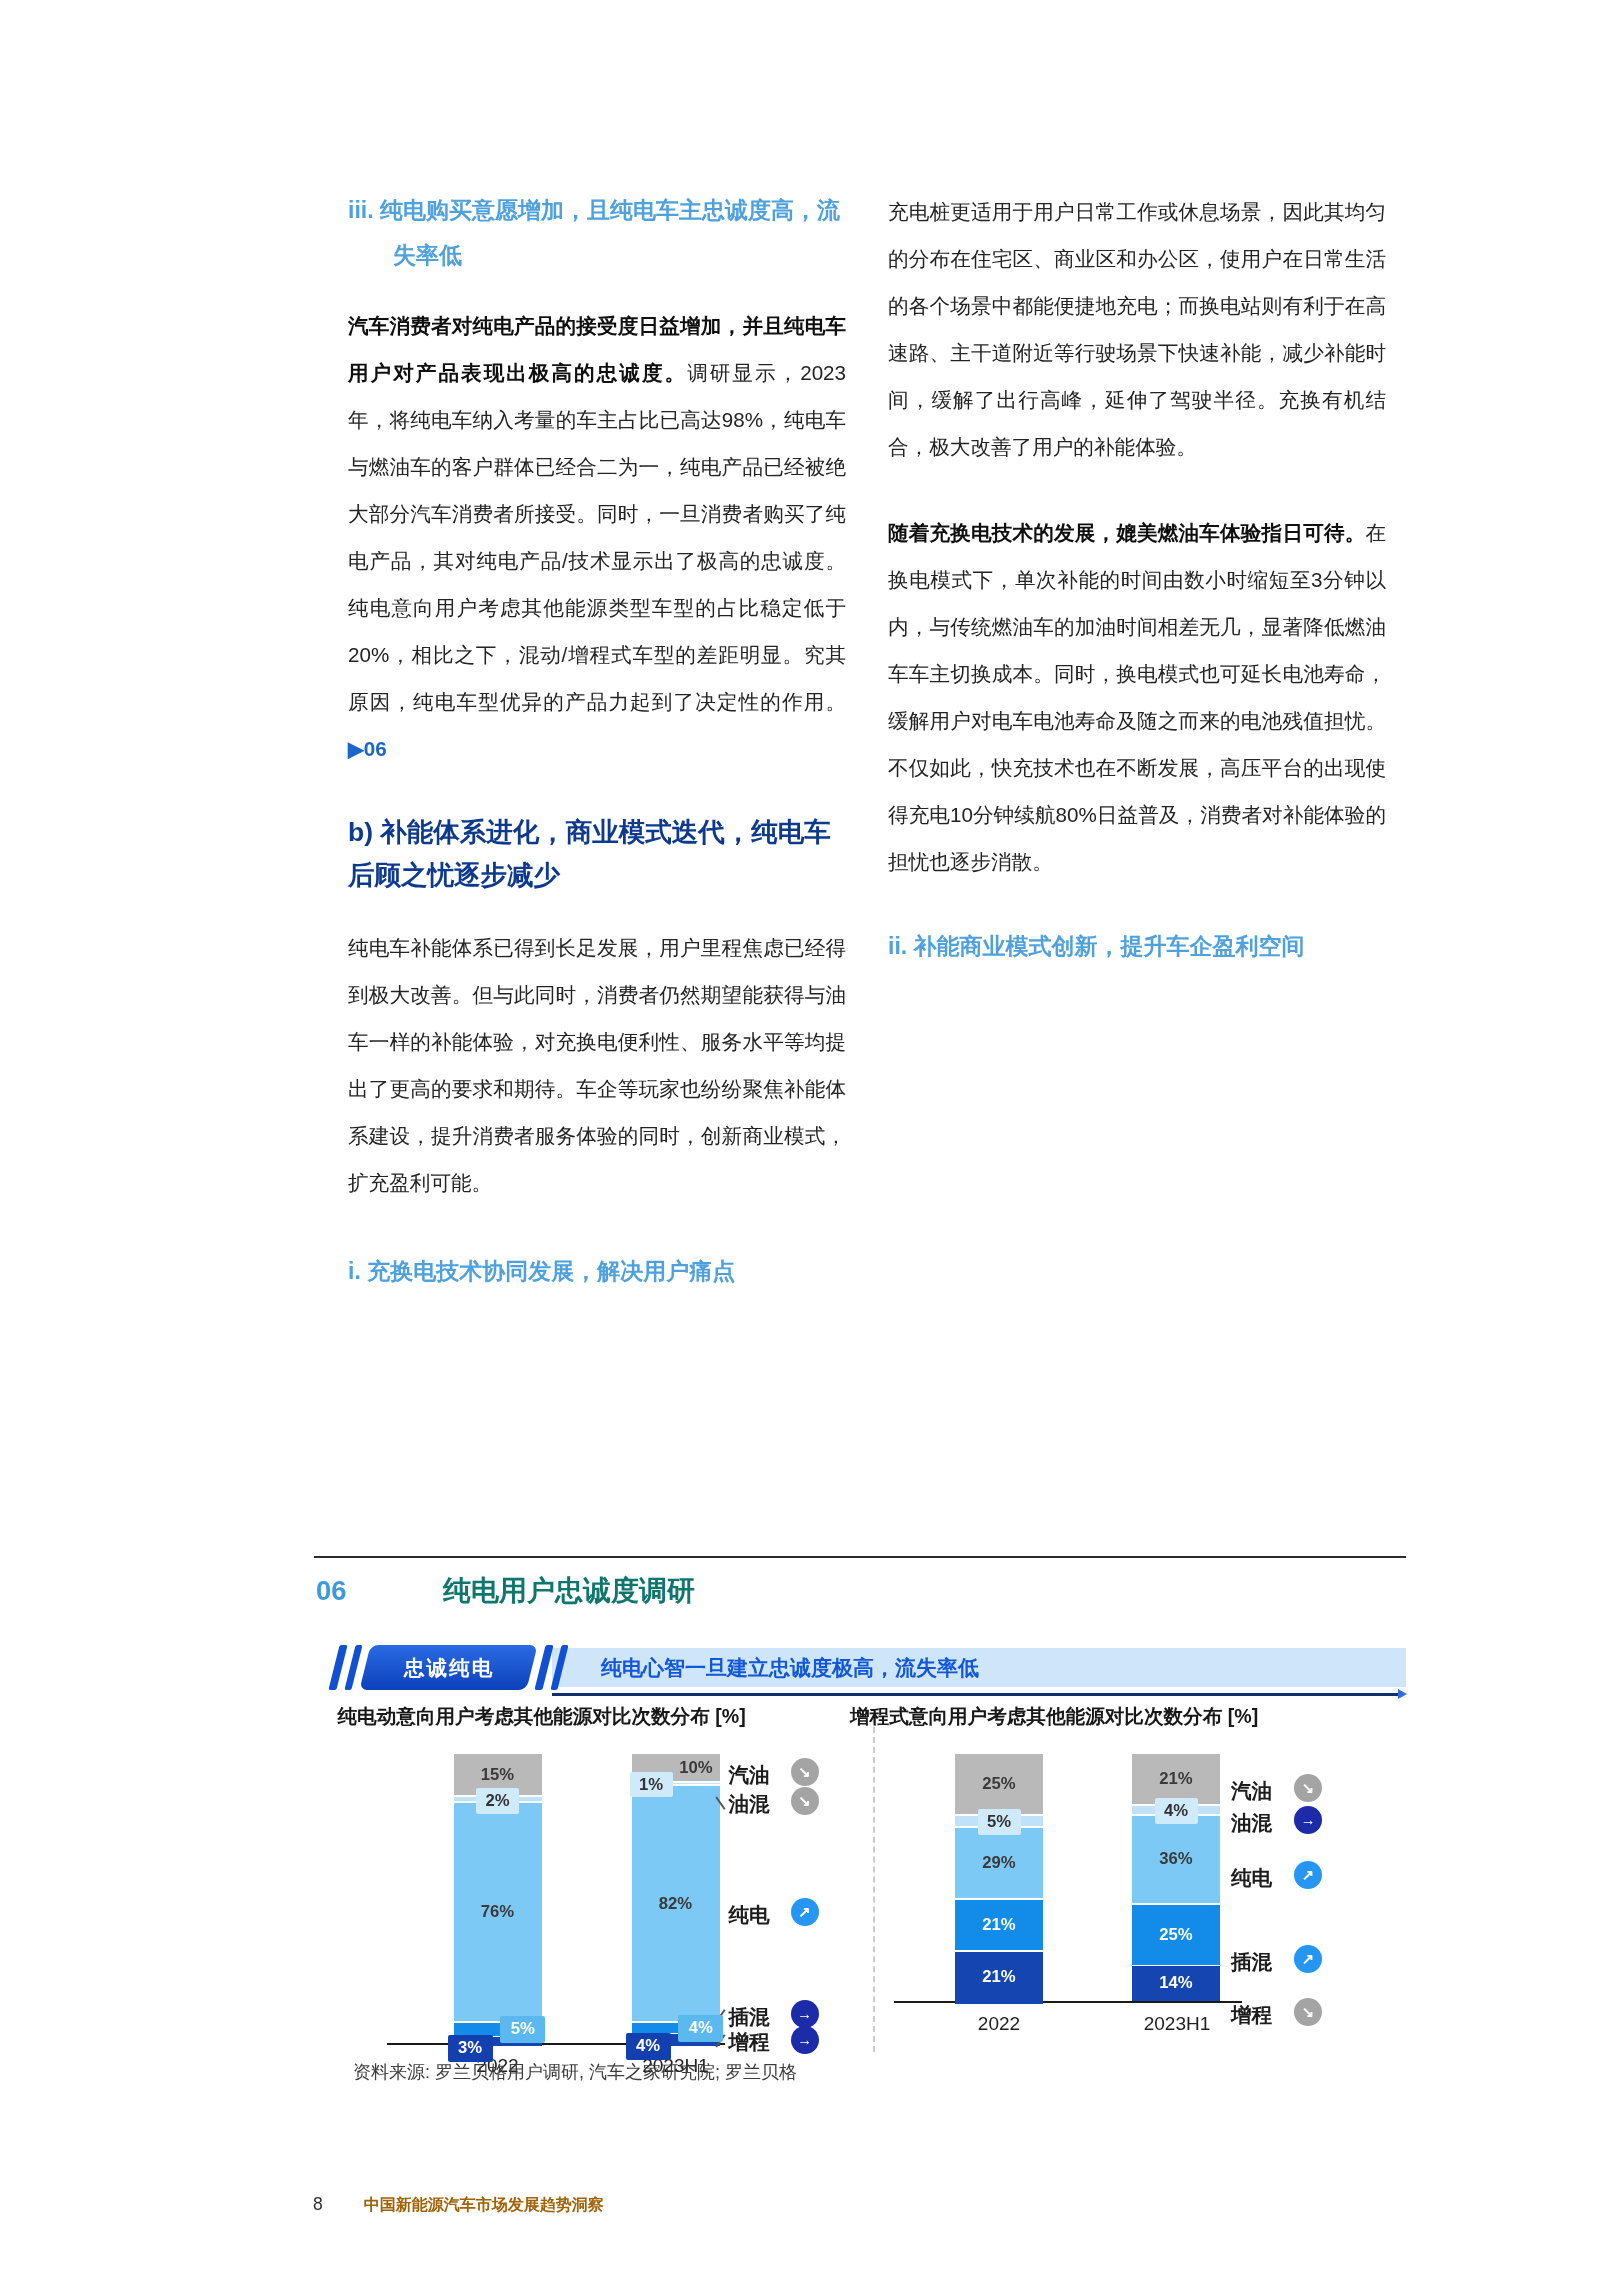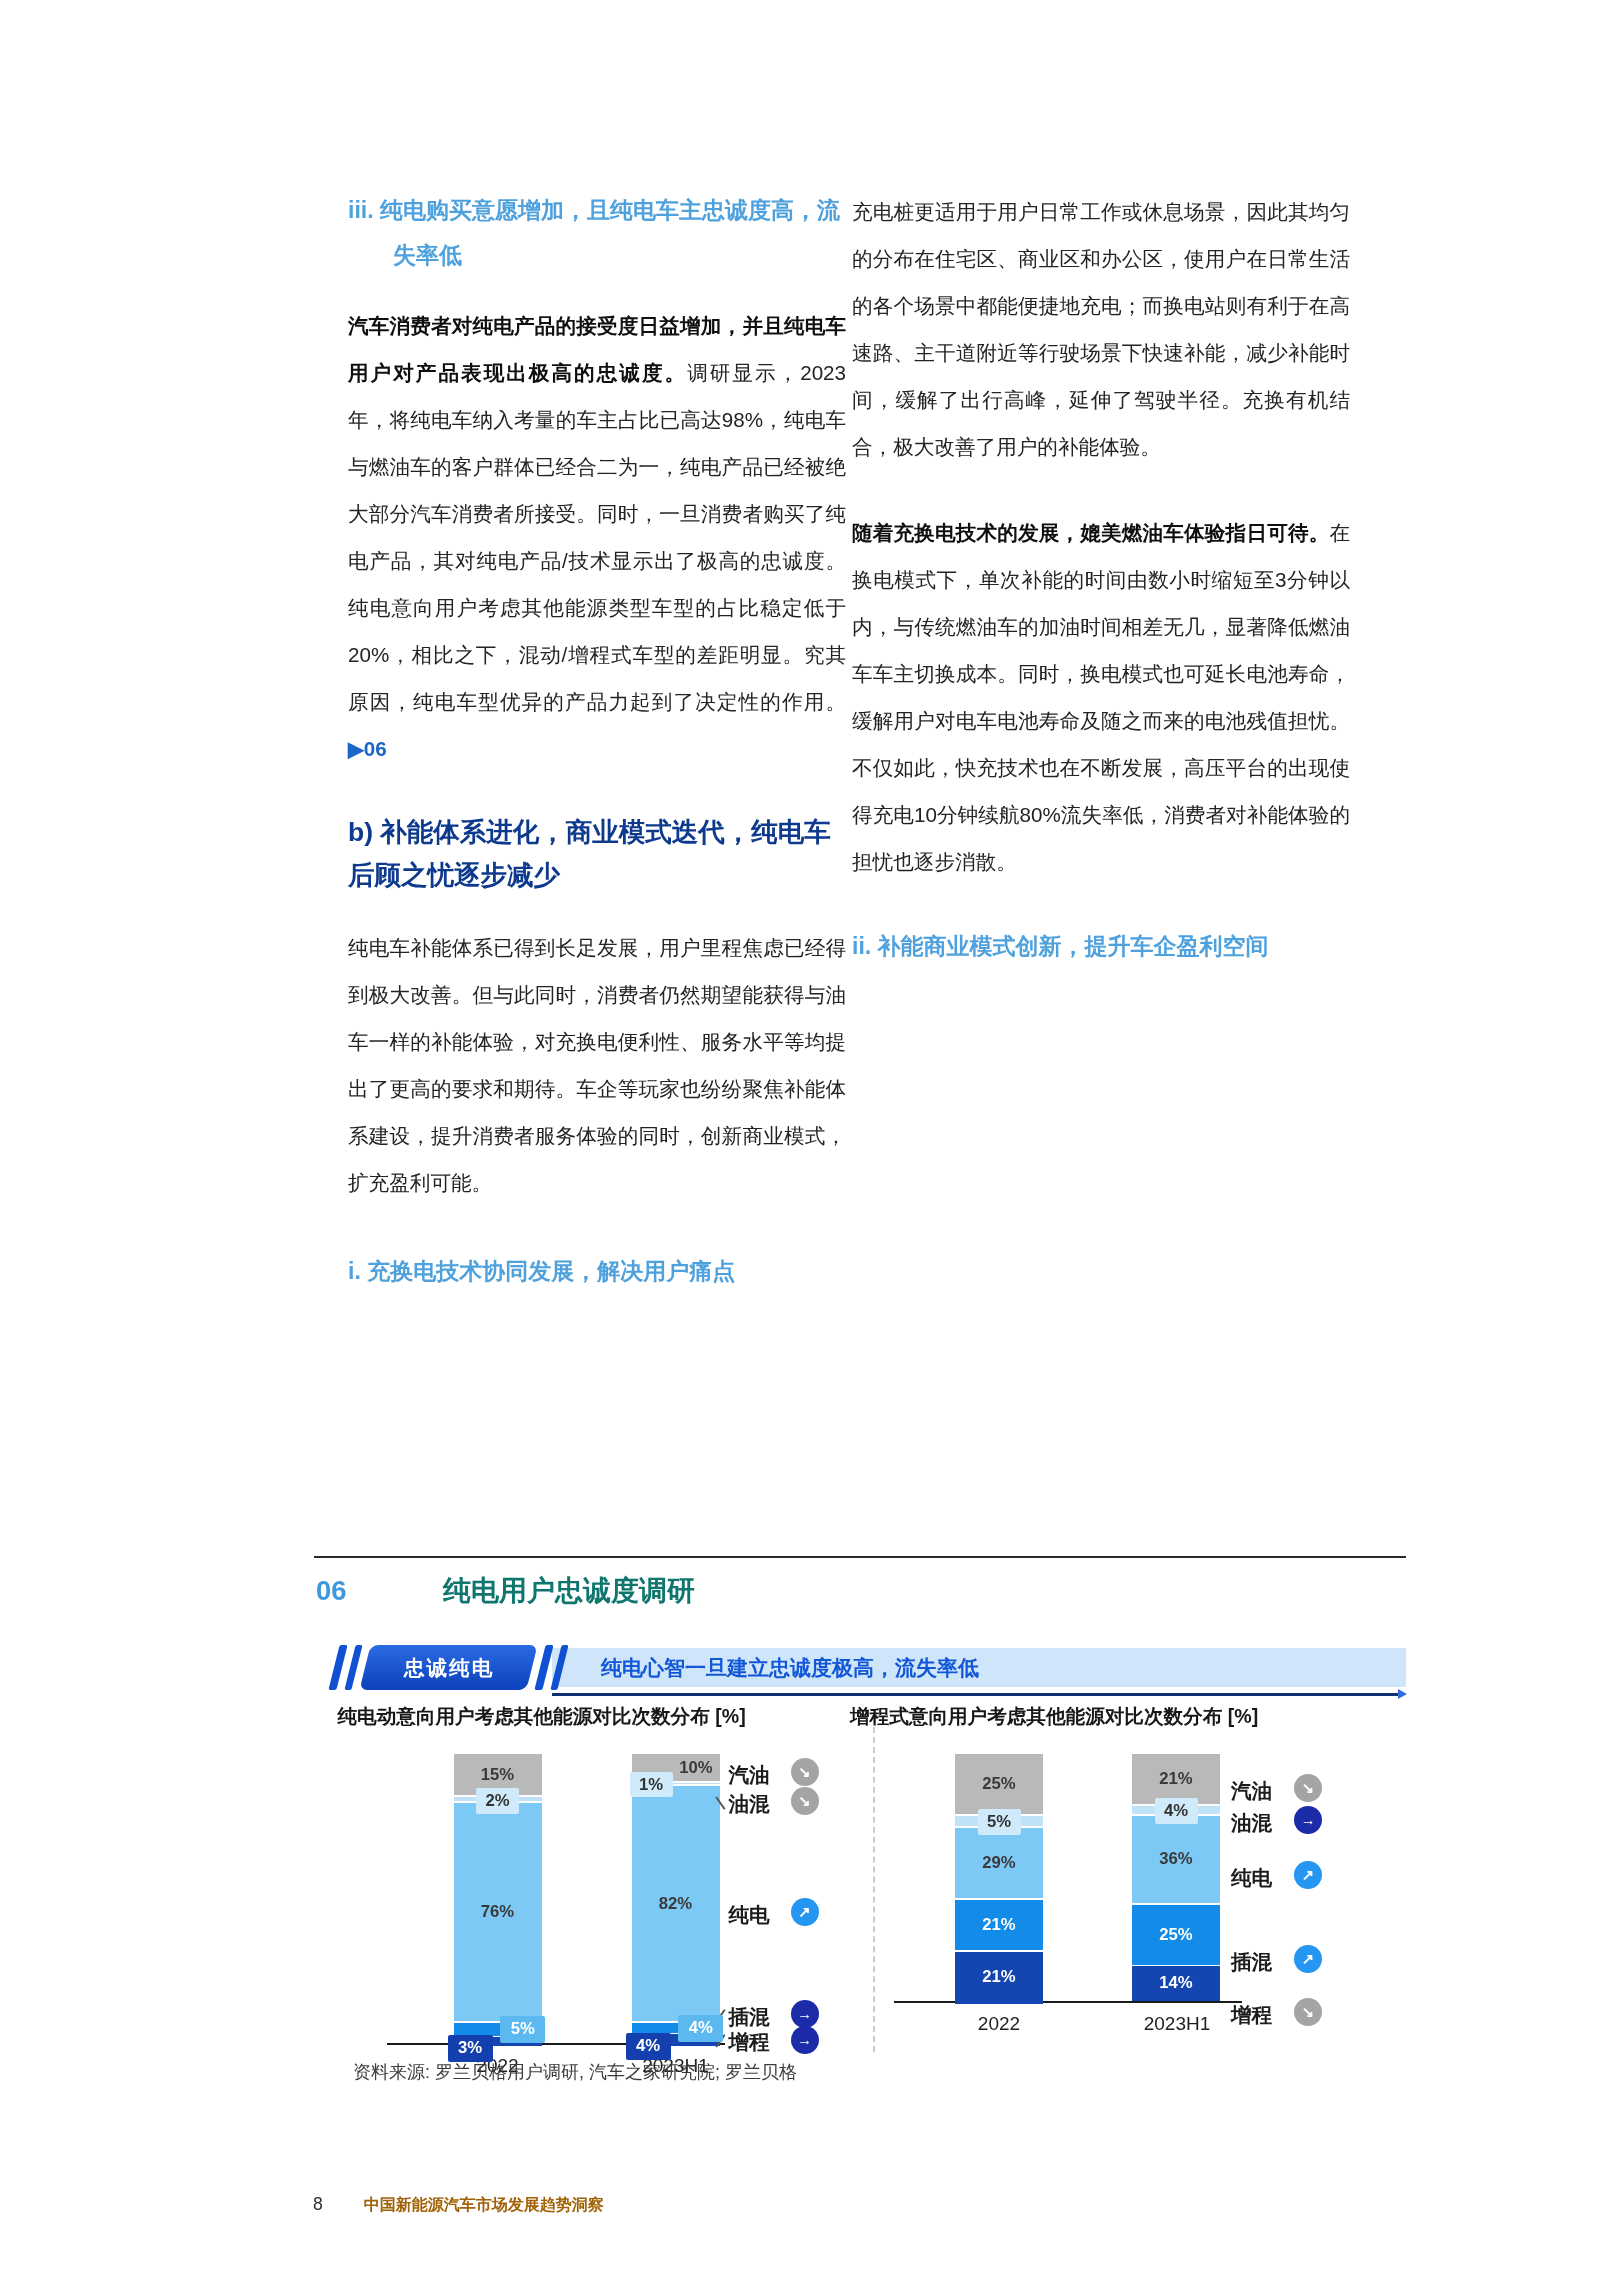--- a/index.html
+++ b/index.html
@@ -1,21 +1,21 @@
 <!DOCTYPE html>
 <html><head>
 <meta charset="utf-8">
 <style>
   html,body{margin:0;padding:0;background:#e8e8e8;}
   .page{position:relative;width:1621px;height:2293px;background:#ffffff;overflow:hidden;
         font-family:"Liberation Sans",sans-serif;color:#202020;margin:0 auto;}
   
   .col{position:absolute;top:188px;width:498px;}
   .col-left{left:348px;}
-  .col-right{left:852px;}
+  .col-right{left:888px;}
   .col p{font-size:20.6px;line-height:47px;text-align:justify;margin:0 0 39px 0;color:#232323;}
   .col p b{color:#0f0f0f;}
   .h-light{color:#4fa1de;font-size:23px;font-weight:bold;line-height:45px;margin:0 0 23.5px 0;}
   .h-light.hang{padding-left:45px;text-indent:-45px;}
   .h-light.mt{margin-top:43px;}
   .h-dark{color:#0e3a8e;font-size:26.5px;font-weight:bold;line-height:43px;margin:39px 0 27.4px 0;}
   .ref{color:#1b66c9;font-weight:bold;}
   
   .exhibit{position:absolute;left:314px;top:1556px;width:1092px;height:588px;}
   .rule{position:absolute;left:0;top:0;width:100%;height:2px;background:#2b2b2b;}
@@ -68,21 +68,21 @@
   <div class="col col-left">
     <h3 class="h-light hang">iii. 纯电购买意愿增加，且纯电车主忠诚度高，流失率低</h3>
     <p><b>汽车消费者对纯电产品的接受度日益增加，并且纯电车用户对产品表现出极高的忠诚度。</b><span>调研显示，2023年，将纯电车纳入考量的车主占比已高达98%，纯电车与燃油车的客户群体已经合二为一，纯电产品已经被绝大部分汽车消费者所接受。同时，一旦消费者购买了纯电产品，其对纯电产品/技术显示出了极高的忠诚度。纯电意向用户考虑其他能源类型车型的占比稳定低于20%，相比之下，混动/增程式车型的差距明显。究其原因，纯电车型优异的产品力起到了决定性的作用。</span> <span class="ref">▶06</span></p>
     <h2 class="h-dark">b) 补能体系进化，商业模式迭代，纯电车后顾之忧逐步减少</h2>
     <p>纯电车补能体系已得到长足发展，用户里程焦虑已经得到极大改善。但与此同时，消费者仍然期望能获得与油车一样的补能体验，对充换电便利性、服务水平等均提出了更高的要求和期待。车企等玩家也纷纷聚焦补能体系建设，提升消费者服务体验的同时，创新商业模式，扩充盈利可能。</p>
     <h3 class="h-light mt">i. 充换电技术协同发展，解决用户痛点</h3>
   </div>
 
   <div class="col col-right">
     <p>充电桩更适用于用户日常工作或休息场景，因此其均匀的分布在住宅区、商业区和办公区，使用户在日常生活的各个场景中都能便捷地充电；而换电站则有利于在高速路、主干道附近等行驶场景下快速补能，减少补能时间，缓解了出行高峰，延伸了驾驶半径。充换有机结合，极大改善了用户的补能体验。</p>
-    <p><b>随着充换电技术的发展，媲美燃油车体验指日可待。</b><span>在换电模式下，单次补能的时间由数小时缩短至3分钟以内，与传统燃油车的加油时间相差无几，显著降低燃油车车主切换成本。同时，换电模式也可延长电池寿命，缓解用户对电车电池寿命及随之而来的电池残值担忧。不仅如此，快充技术也在不断发展，高压平台的出现使得充电10分钟续航80%流失率低，消费者对补能体验的担忧也逐步消散。</span></p>
+    <p><b>随着充换电技术的发展，媲美燃油车体验指日可待。</b><span>在换电模式下，单次补能的时间由数小时缩短至3分钟以内，与传统燃油车的加油时间相差无几，显著降低燃油车车主切换成本。同时，换电模式也可延长电池寿命，缓解用户对电车电池寿命及随之而来的电池残值担忧。不仅如此，快充技术也在不断发展，高压平台的出现使得充电10分钟续航80%日益普及，消费者对补能体验的担忧也逐步消散。</span></p>
     <h3 class="h-light">ii. 补能商业模式创新，提升车企盈利空间</h3>
   </div>
 
   <div class="exhibit">
     <div class="rule"></div>
     <div class="ex-head">
       <span class="ex-num">06</span><span class="ex-title">纯电用户忠诚度调研</span>
     </div>
     <div class="banner">
       <div class="strip">

